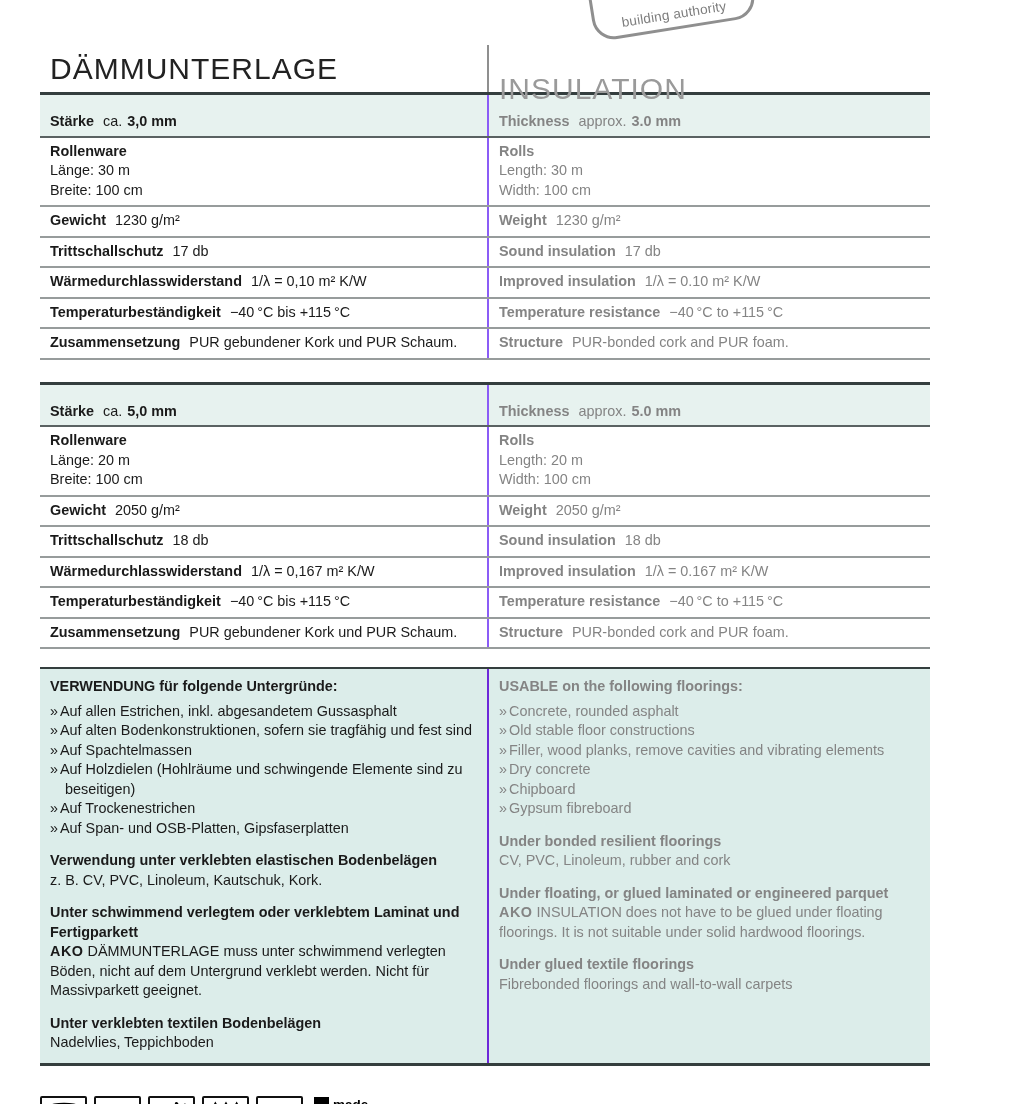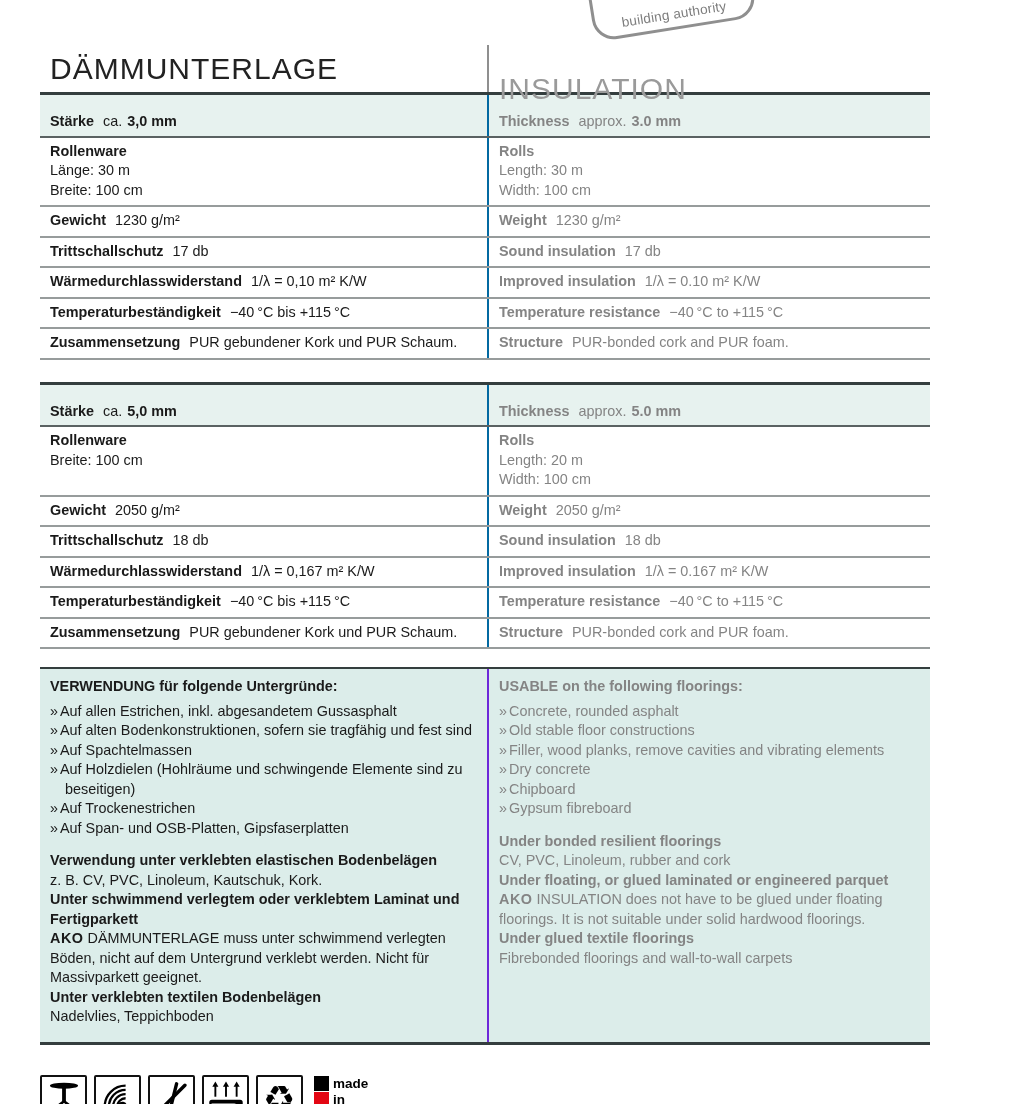--- a/index.html
+++ b/index.html
@@ -16,21 +16,21 @@
     border:3px solid #8f8f8f;border-radius:22px;
     transform:rotate(-9deg);transform-origin:center;
     display:flex;align-items:flex-end;justify-content:center;
     color:#7d7d7d;font-size:13.5px;letter-spacing:.2px;
     padding-bottom:5px;box-sizing:border-box;background:transparent;
   }
 
   
   .two-col{display:grid;grid-template-columns:447px 443px;}
   .cell{padding:4px 12px 5px 10px;box-sizing:border-box;}
-  .cell-en{border-left:2px solid #0369a1;color:#848484;}
+  .cell-en{border-left:2px solid #8b5cf6;color:#848484;}
   .title-row .cell-en{border-left:2px solid #8f8f8f;}
 
   
   .title-row{height:47px;align-items:center;}
   .title-row .cell{padding-top:0;padding-bottom:0;display:flex;align-items:center;height:47px;}
   .big-title{font-size:30px;letter-spacing:1px;font-weight:400;color:#222;}
   .big-title.en{color:#9a9a9a;margin-top:40px;}
 
   
   .spec-table{border-top:3px solid #343e3e;border-bottom:2px solid #979c9c;}
@@ -49,21 +49,21 @@
     margin-top:18px;background:#dcedea;
     border-top:2px solid #343e3e;border-bottom:3px solid #343e3e;
     min-height:373px;
   }
   .usage-box .cell{padding:8px 12px 10px 10px;font-size:14.4px;line-height:19.5px;}
   .usage-box .cell-en{border-left:2px solid #6d28d9;}
   .u-title{font-weight:bold;margin-bottom:5px;}
   .u-list{margin:0 0 13px 0;padding:0;list-style:none;}
   .u-list li{padding-left:15px;text-indent:-15px;}
   .bchar{margin-right:2px;}
-  .u-sec{}
+  .u-sec{margin-top:13px;}
   .u-sec .hd{font-weight:bold;}
   .brand{font-weight:800;letter-spacing:.5px;margin-right:4px;}
 
   
   .footer{margin-top:30px;display:flex;align-items:flex-start;}
   .pict{
     width:47px;height:47px;border:2.5px solid #111;border-radius:2px;
     background:#fff;box-sizing:border-box;margin-right:7px;
     display:flex;align-items:center;justify-content:center;
   }
@@ -140,20 +140,21 @@
       <div class="cell">
         <span class="lbl">Stärke</span><span class="mid">ca.</span><span class="val-b">5,0 mm</span>
       </div>
       <div class="cell cell-en">
         <span class="lbl">Thickness</span><span class="mid">approx.</span><span class="val-b">5.0 mm</span>
       </div>
     </div>
     <div class="t-row rolls-row">
       <div class="cell">
         <div class="lbl">Rollenware</div>
+        <div>Länge: 20 m</div>
         <div>Breite: 100 cm</div>
       </div>
       <div class="cell cell-en">
         <div class="lbl">Rolls</div>
         <div>Length: 20 m</div>
         <div>Width: 100 cm</div>
       </div>
     </div>
     <div class="t-row">
       <div class="cell"><span class="lbl">Gewicht</span><span>2050 g/m²</span></div>

